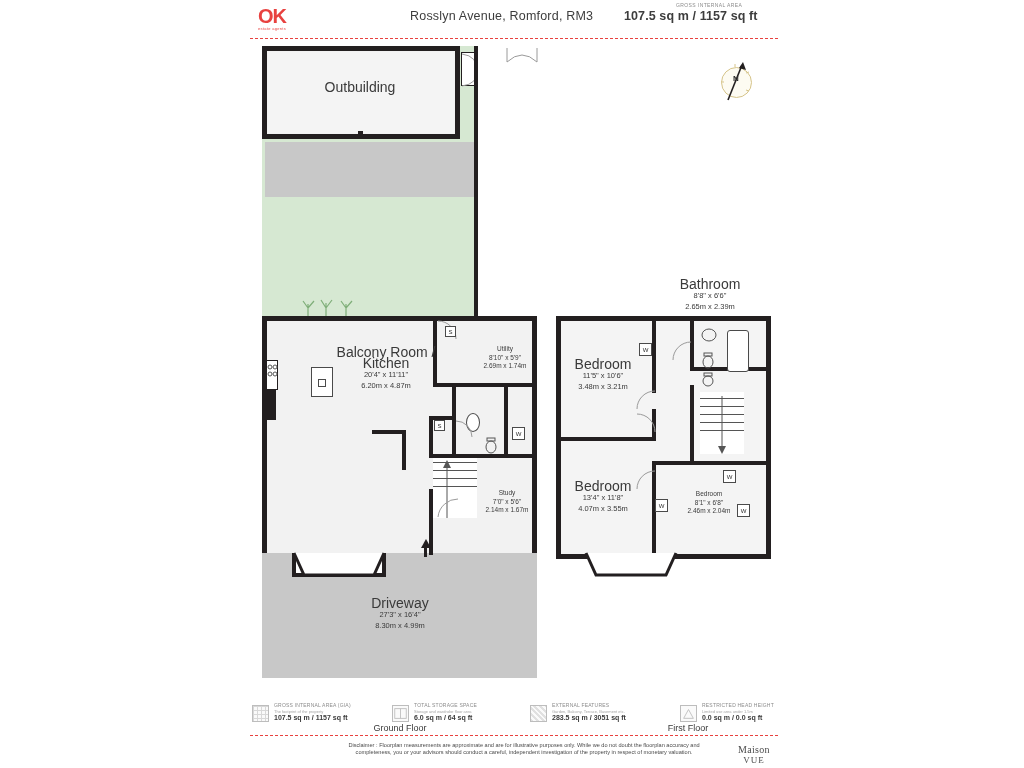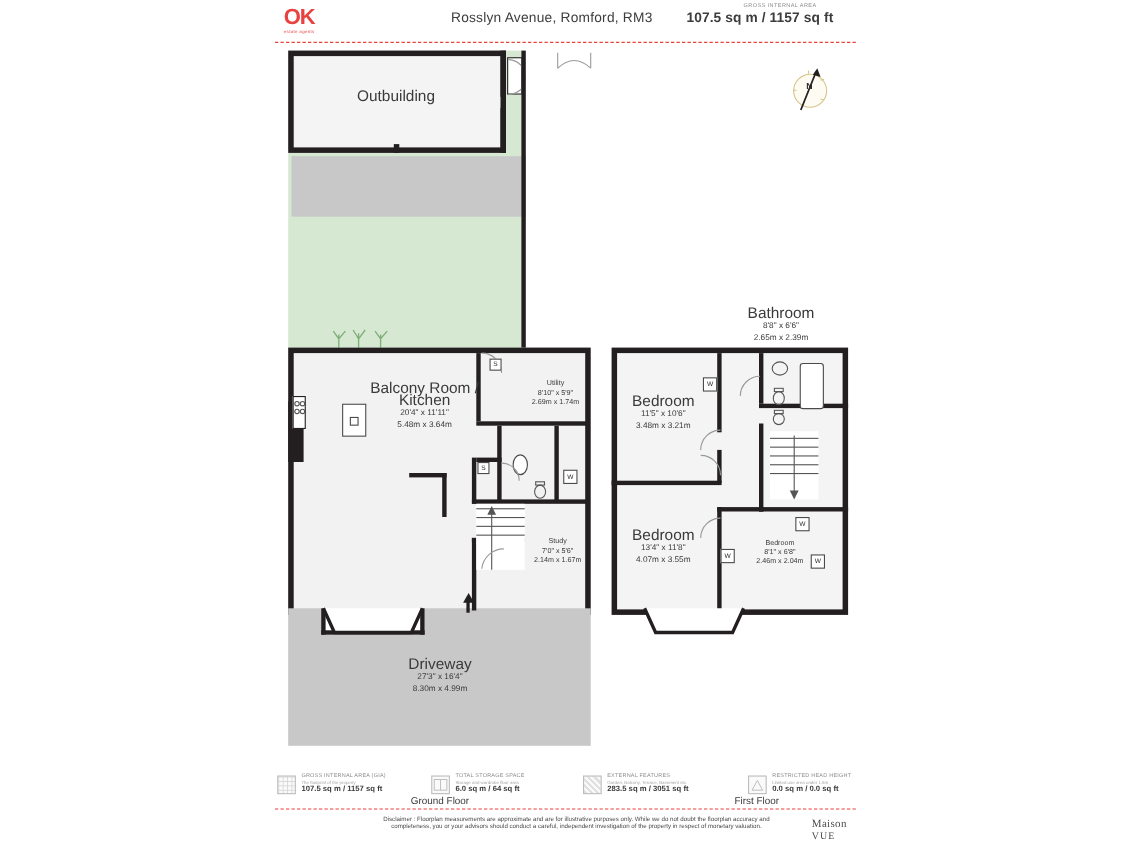--- a/index.html
+++ b/index.html
@@ -286,21 +286,21 @@
     left: 344px; top: 742px;
     width: 360px;
     font-size: 5.6px;
     line-height: 7.4px;
     color: #4a4a4a;
     text-align: center;
   }
   .brand {
     position: absolute;
     left: 738px; top: 744px;
-    text-align: left;
+    text-align: center;
     color: #4b4b4b;
   }
   .brand .b1 { font-family: "Liberation Serif", serif; font-size: 10px; letter-spacing: 0.3px; }
   .brand .b2 { font-family: "Liberation Serif", serif; font-size: 9px; letter-spacing: 1px; }
 </style>
 </head>
 <body>
 
 <div class="page">
 
@@ -428,21 +428,21 @@
   <div class="tag" style="left:445px; top:327px; width:11px;">S</div>
   <div class="fx" style="left:434px; top:420px; width:11px; height:11px;"></div>
   <div class="tag" style="left:434px; top:421px; width:11px;">S</div>
   <div class="fx" style="left:512px; top:427px; width:13px; height:13px;"></div>
   <div class="tag" style="left:512px; top:429px; width:13px;">W</div>
 
   <div class="lbl" style="left:326px; top:347px; width:120px;">
     <div class="nm">Balcony Room /</div>
     <div class="nm">Kitchen</div>
     <div class="dim">20'4" x 11'11"</div>
-    <div class="dim">5.48m x 3.64m</div>
+    <div class="dim">6.20m x 4.87m</div>
   </div>
 
   <div class="lbl" style="left:462px; top:345px; width:86px;">
     <div class="lbl-sm">Utility</div>
     <div class="lbl-sm">8'10" x 5'9"</div>
     <div class="lbl-sm">2.69m x 1.74m</div>
   </div>
 
 
   <div class="lbl" style="left:466px; top:489px; width:82px;">

